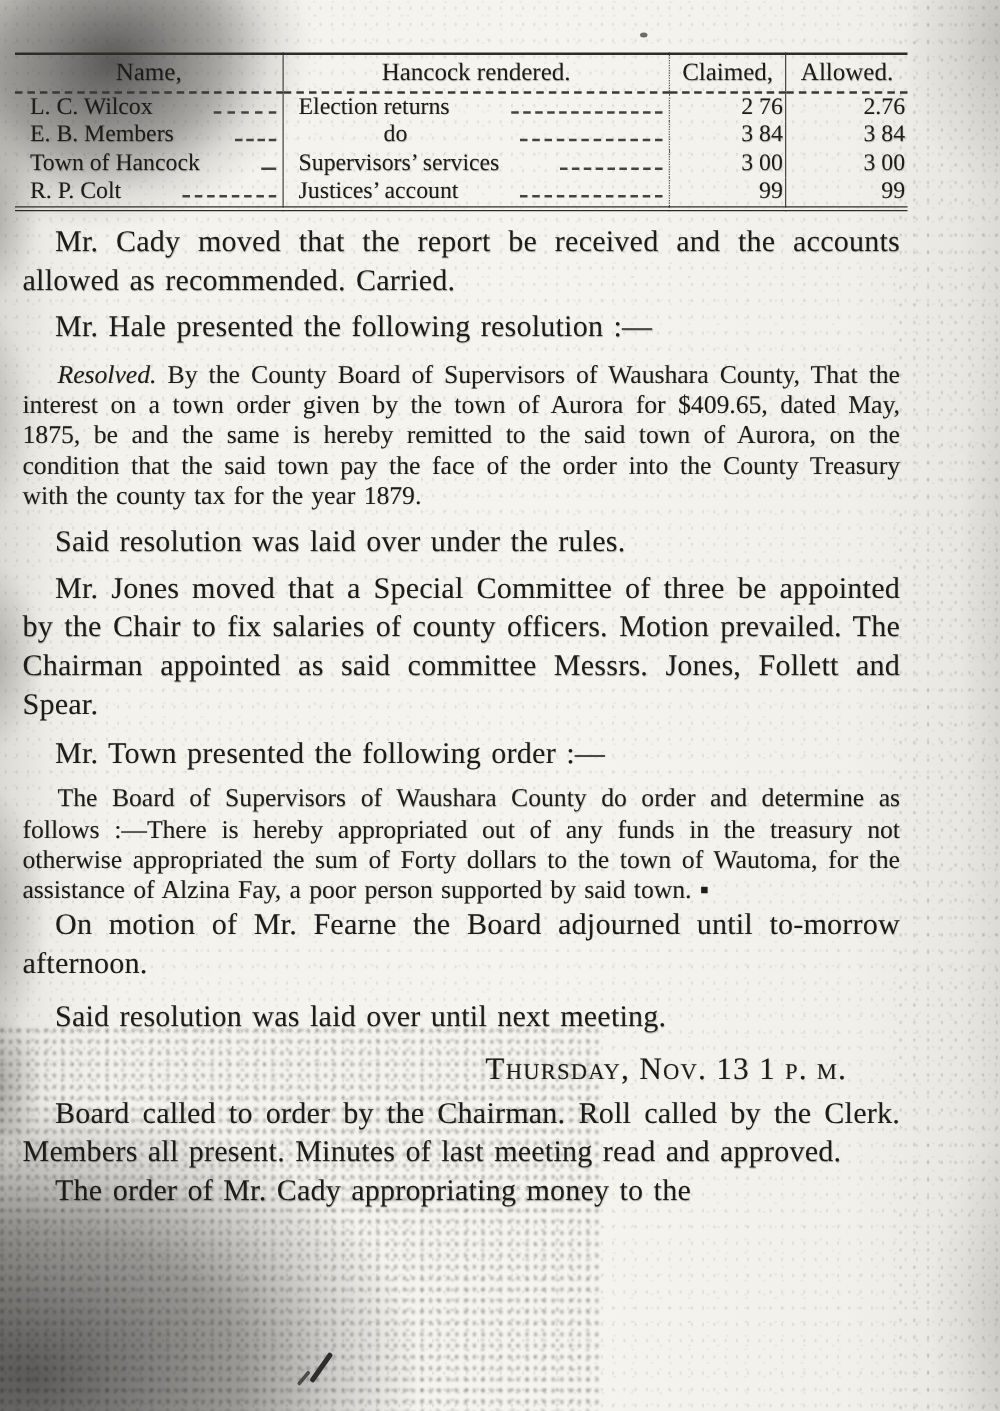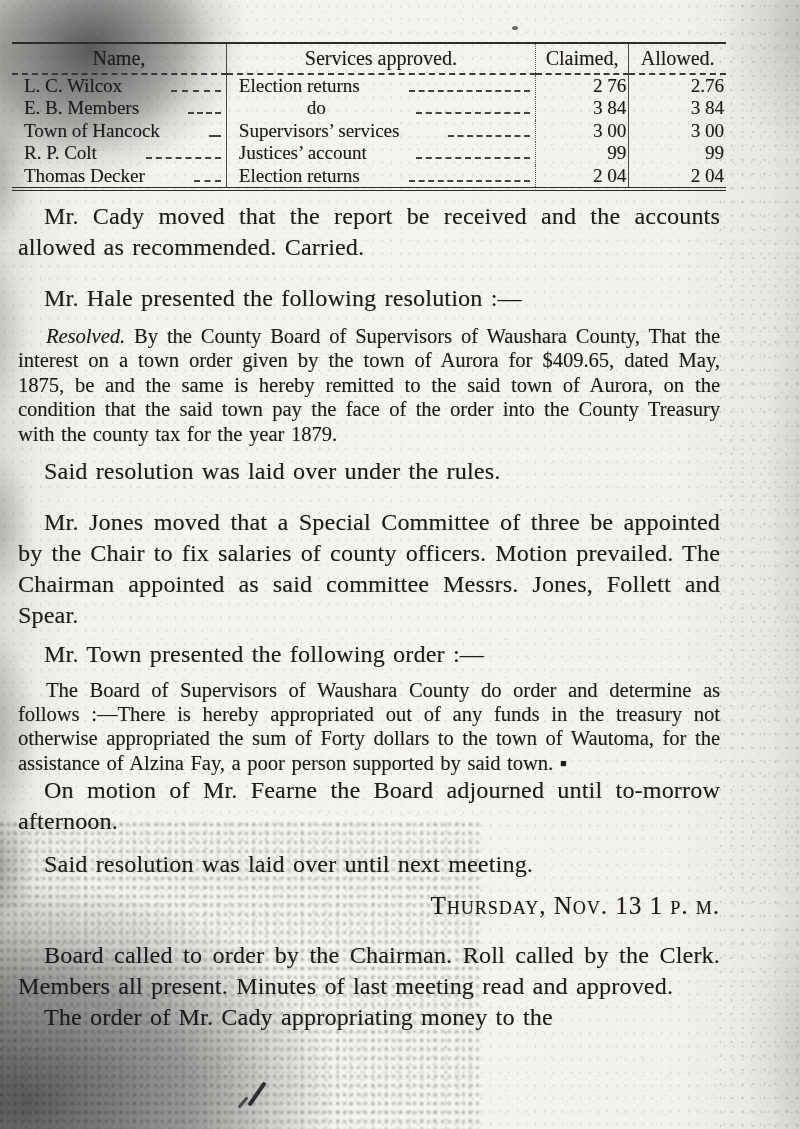--- a/index.html
+++ b/index.html
@@ -93,25 +93,25 @@
   .cellflex .txt{padding-left:10px;}
   .leader{flex:1 1 auto;min-width:12px;border-bottom:2px dashed #45433f;margin:0 3px 4px 7px;}
   .svc-do .txt{padding-left:78px;}
   .svc-do .leader{margin-left:48px;}
   td.num{text-align:right;padding-right:7px;font-size:19px;}
   
   p{margin:0;text-align:justify;hyphens:none;}
   .body{font-size:24px;line-height:1.29;text-indent:26px;word-spacing:2px;letter-spacing:.2px;}
   .small{font-size:20.5px;line-height:1.19;text-indent:28px;word-spacing:1.5px;}
   .it{font-style:italic;}
-  .mt6{margin-top:20px;}.mt8{margin-top:8px;}.mt10{margin-top:10px;}.mt12{margin-top:12px;}
+  .mt6{margin-top:6px;}.mt8{margin-top:8px;}.mt10{margin-top:10px;}.mt12{margin-top:12px;}
   .session{
     margin:12px 0 6px 328px;
     font-size:25px;font-variant:small-caps;letter-spacing:1px;
-    text-align:right;text-indent:0;
+    text-align:center;text-indent:0;
   }
 </style>
 </head>
 <body>
 
 <div class="page">
 
   <div class="noise grain"></div>
   <div class="noise blotch-top-left"></div>
   <div class="noise left-strip"></div>
@@ -126,21 +126,21 @@
     <table class="accounts">
       <colgroup>
         <col class="col-name">
           <col class="col-service">
           <col class="col-claimed">
           <col class="col-allowed">
       </colgroup>
       <thead>
         <tr>
           <th>Name,</th>
-          <th class="v1">Services approved.</th>
+          <th class="v1">Hancock rendered.</th>
           <th class="v2">Claimed,</th>
           <th class="v3">Allowed.</th>
         </tr>
       </thead>
       <tbody>
         <tr>
           <td>
               <span class="cellflex">
                 <span class="txt">L. C. Wilcox</span>
                 <span class="leader"></span>
@@ -196,36 +196,20 @@
             </td>
           <td class="v1">
               <span class="cellflex">
                 <span class="txt">Justices’ account</span>
                 <span class="leader"></span>
               </span>
             </td>
           <td class="v2 num">99</td>
           <td class="v3 num">99</td>
         </tr>
-        <tr>
-          <td>
-              <span class="cellflex">
-                <span class="txt">Thomas Decker</span>
-                <span class="leader"></span>
-              </span>
-            </td>
-          <td class="v1">
-              <span class="cellflex">
-                <span class="txt">Election returns</span>
-                <span class="leader"></span>
-              </span>
-            </td>
-          <td class="v2 num">2 04</td>
-          <td class="v3 num">2 04</td>
-        </tr>
       </tbody>
     </table>
 
     <p class="body mt10">Mr. Cady moved that the report be received and the accounts allowed as recommended.  Carried.</p>
 
     <p class="body mt6">Mr. Hale presented the following resolution :—</p>
 
     <p class="small mt10"><span class="it">Resolved.</span> <span>By the County Board of Supervisors of Waushara County,  That the interest on a town order given by the town of Aurora for $409.65, dated May, 1875, be and the same is hereby remitted to the said town of Aurora, on the condition that the said town pay the face of the order into the County Treasury with the county tax for the year 1879.</span></p>
 
     <p class="body mt10">Said resolution was laid over under the rules.</p>

